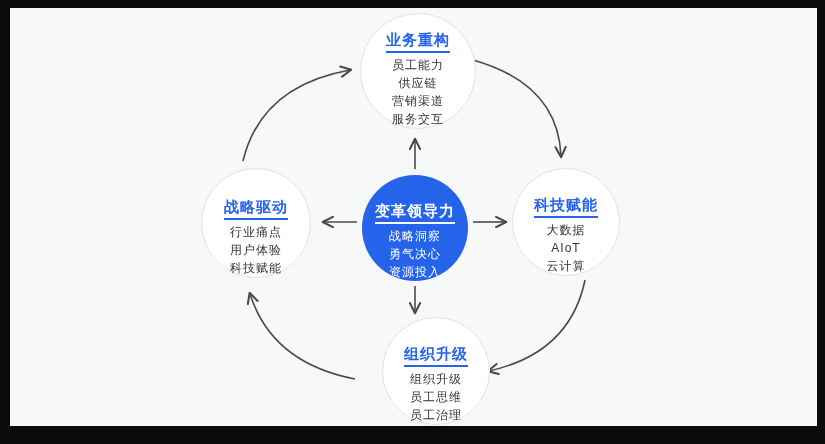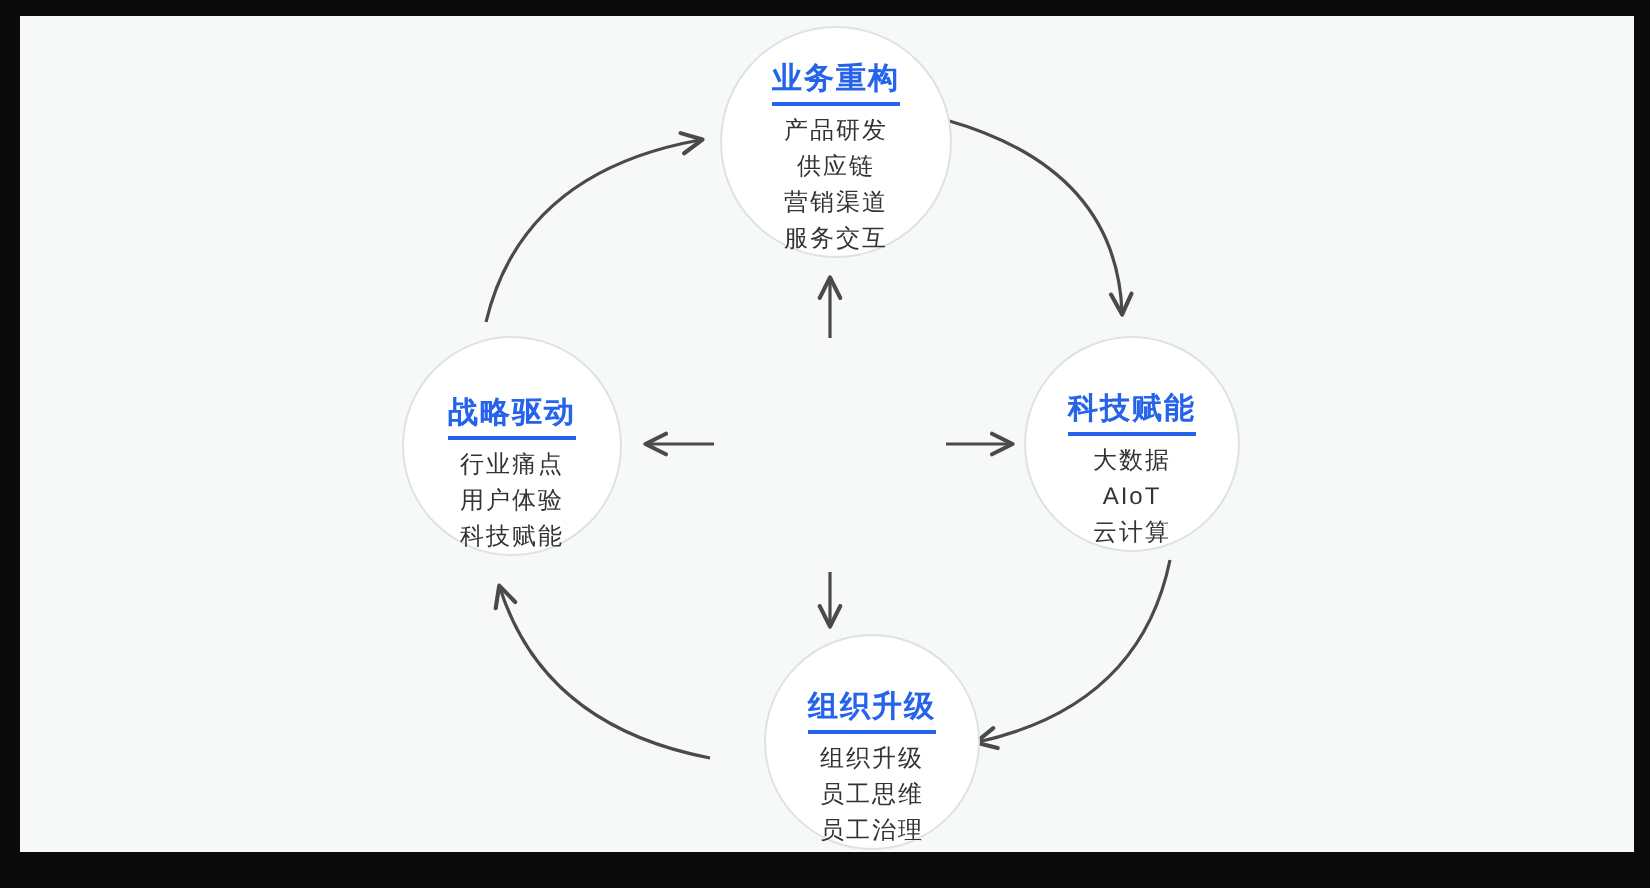--- a/index.html
+++ b/index.html
@@ -55,21 +55,21 @@
 
         <path d="M 405 161 L 405 132"></path>
         <path d="M 405 278 L 405 304"></path>
         <path d="M 347 214 L 314 214"></path>
         <path d="M 463 214 L 495 214"></path>
       </g>
     </svg>
 
     <div class="node node-top">
       <div class="node-title">业务重构</div>
-      <div class="node-item">产品研发</div>
+      <div class="node-item">员工能力</div>
       <div class="node-item">供应链</div>
       <div class="node-item">营销渠道</div>
       <div class="node-item">服务交互</div>
     </div>
 
     <div class="node node-left">
       <div class="node-title">战略驱动</div>
       <div class="node-item">行业痛点</div>
       <div class="node-item">用户体验</div>
       <div class="node-item">科技赋能</div>
@@ -82,15 +82,21 @@
       <div class="node-item">云计算</div>
     </div>
 
     <div class="node node-bottom">
       <div class="node-title">组织升级</div>
       <div class="node-item">组织升级</div>
       <div class="node-item">员工思维</div>
       <div class="node-item">员工治理</div>
     </div>
 
+    <div class="node node-center">
+      <div class="node-title">变革领导力</div>
+      <div class="node-item">战略洞察</div>
+      <div class="node-item">勇气决心</div>
+      <div class="node-item">资源投入</div>
+    </div>
 
   </div>
 </div>
 
 </body></html>

